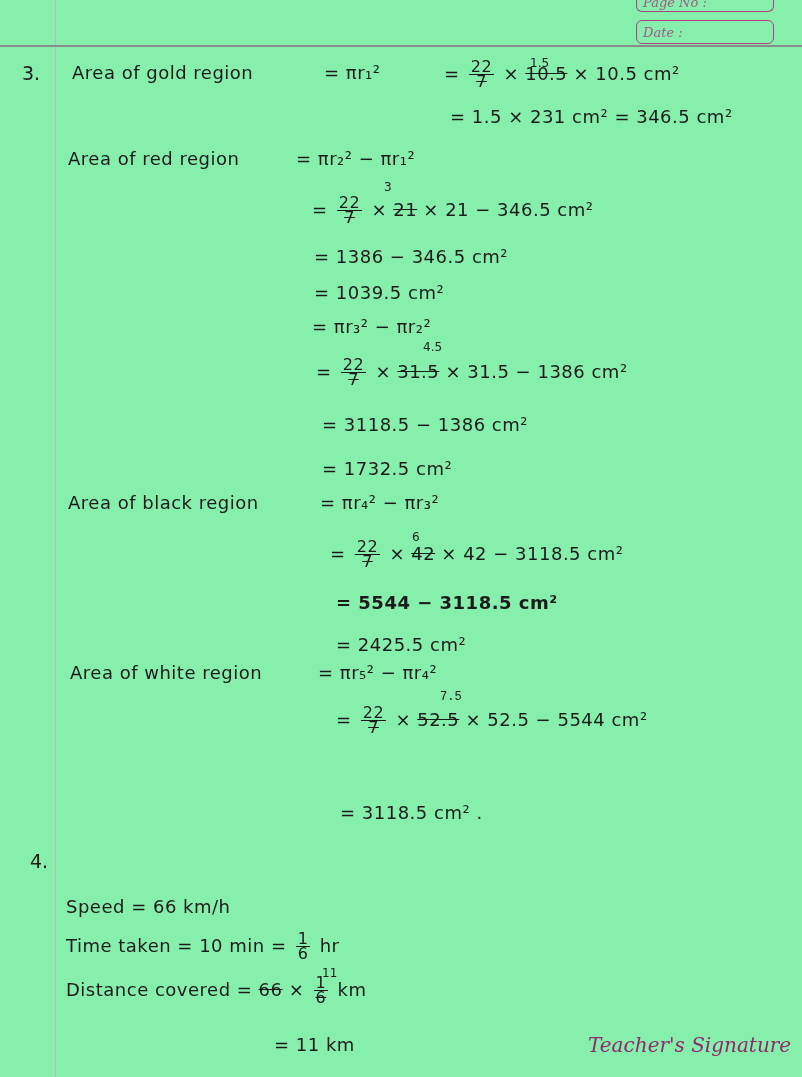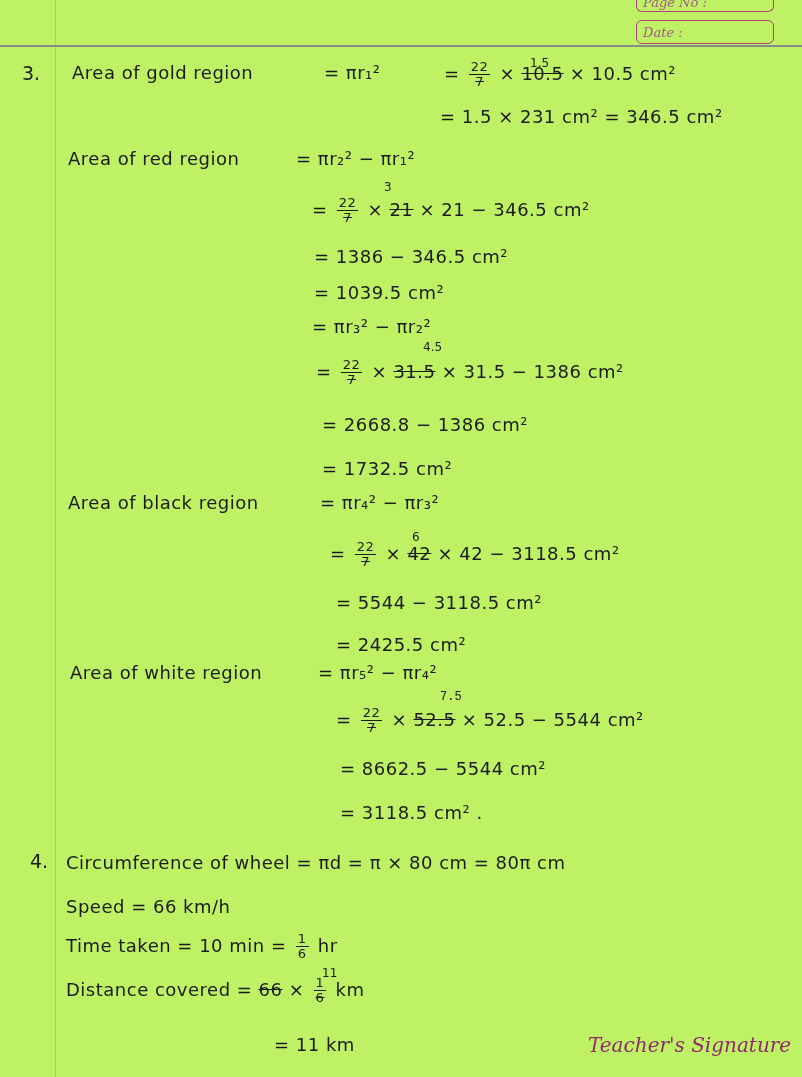--- a/index.html
+++ b/index.html
@@ -2,21 +2,21 @@
 <html><head>
 <meta charset="utf-8">
 <style>
   html, body { margin: 0; padding: 0; }
   body {
     width: 802px; height: 1077px; position: relative; overflow: hidden;
     background: #ffffff;
     font-family: "DejaVu Sans", sans-serif;
     color: #1a1a1a;
   }
-  .page { position: absolute; inset: 0; background: #bef264; }
+  .page { position: absolute; inset: 0; background: #86efac; }
   .margin-line {
     position: absolute; left: 55px; top: 0; width: 1px; height: 1077px;
     background: #b9b9b9;
   }
   .header-rule {
     position: absolute; left: 0; top: 45px; width: 802px; height: 2px;
     background: #8a8a8a;
   }
   .hdr-box {
     position: absolute; left: 636px; width: 138px; height: 18px;
@@ -29,21 +29,21 @@
   .hdr-box.date { top: 20px; height: 24px; line-height: 24px; }
 
   .hw {
     position: absolute; white-space: nowrap;
     font-family: "DejaVu Sans", sans-serif;
     font-size: 18px; color: #1b1b1b; letter-spacing: 0.5px;
   }
   .qnum { position: absolute; font-size: 19px; color: #1b1b1b; }
   .frac {
     display: inline-block; vertical-align: middle; text-align: center;
-    font-size: 13px; line-height: 14px; margin: 0 3px;
+    font-size: 16px; line-height: 14px; margin: 0 3px;
   }
   .frac .num { display: block; border-bottom: 1px solid #1b1b1b; padding: 0 2px; }
   .frac .den { display: block; }
   .strike { text-decoration: line-through; }
   .cancel-note {
     position: absolute; font-size: 12px; color: #1b1b1b;
   }
   .signature {
     position: absolute; left: 588px; top: 1033px;
     font-family: "DejaVu Serif", serif; font-style: italic;
@@ -70,21 +70,21 @@
   <div class="hw" style="left:324px; top:62px;">= πr₁²</div>
   <div class="cancel-note" style="left:530px; top:56px;">1.5</div>
   <div class="hw" style="left:444px; top:60px;">
     <span>= </span>
     <span class="frac">
       <span class="num">22</span>
       <span class="den strike">7</span>
     </span>
     <span>× </span><span class="strike">10.5</span><span> × 10.5 cm²</span>
   </div>
-  <div class="hw" style="left:440px; top:106px;text-align:center;">= 1.5 × 231 cm²  =  346.5 cm²</div>
+  <div class="hw" style="left:450px; top:106px;text-align:center;">= 1.5 × 231 cm²  =  346.5 cm²</div>
 
   <div class="hw" style="left:68px; top:148px;">Area of red region</div>
   <div class="hw" style="left:296px; top:148px;">=  πr₂² − πr₁²</div>
   <div class="cancel-note" style="left:384px; top:180px;">3</div>
   <div class="hw" style="left:312px; top:196px;">
     <span>= </span>
     <span class="frac">
       <span class="num">22</span>
       <span class="den strike">7</span>
     </span>
@@ -96,53 +96,51 @@
   <div class="hw" style="left:312px; top:316px;">=  πr₃² − πr₂²</div>
   <div class="cancel-note" style="left:423px; top:340px;">4.5</div>
   <div class="hw" style="left:316px; top:358px;">
     <span>= </span>
     <span class="frac">
       <span class="num">22</span>
       <span class="den strike">7</span>
     </span>
     <span>× </span><span class="strike">31.5</span><span> × 31.5  −  1386 cm²</span>
   </div>
-  <div class="hw" style="left:322px; top:414px;">=  2668.8  −  1386  cm²</div>
+  <div class="hw" style="left:322px; top:414px;">=  3118.5  −  1386  cm²</div>
   <div class="hw" style="left:322px; top:458px;">=  1732.5  cm²</div>
 
   <div class="hw" style="left:68px; top:492px;">Area of black region</div>
   <div class="hw" style="left:320px; top:492px;">=  πr₄² − πr₃²</div>
   <div class="cancel-note" style="left:412px; top:530px;">6</div>
   <div class="hw" style="left:330px; top:540px;">
     <span>= </span>
     <span class="frac">
       <span class="num">22</span>
       <span class="den strike">7</span>
     </span>
     <span>× </span><span class="strike">42</span><span> × 42  −  3118.5 cm²</span>
   </div>
-  <div class="hw" style="left:336px; top:592px;">=  5544  −  3118.5 cm²</div>
+  <div class="hw" style="left:336px; top:592px;font-weight:bold;">=  5544  −  3118.5 cm²</div>
   <div class="hw" style="left:336px; top:634px;">=  2425.5  cm²</div>
 
   <div class="hw" style="left:70px; top:662px;">Area of white region</div>
   <div class="hw" style="left:318px; top:662px;">=  πr₅² − πr₄²</div>
   <div class="cancel-note" style="left:440px; top:690px;font-family:Liberation Mono, monospace;">7.5</div>
   <div class="hw" style="left:336px; top:706px;">
     <span>= </span>
     <span class="frac">
       <span class="num">22</span>
       <span class="den strike">7</span>
     </span>
     <span>× </span><span class="strike">52.5</span><span> × 52.5  −  5544  cm²</span>
   </div>
-  <div class="hw" style="left:340px; top:758px;">=  8662.5  −  5544 cm²</div>
   <div class="hw" style="left:340px; top:802px;">=  3118.5  cm² .</div>
 
   <div class="qnum" style="left:30px; top:850px;">4.</div>
-  <div class="hw" style="left:66px; top:852px;">Circumference of wheel  =  πd   =   π × 80 cm   =   80π cm</div>
   <div class="hw" style="left:66px; top:896px;">Speed  =   66  km/h</div>
   <div class="hw" style="left:66px; top:932px;">
     <span>Time taken =   10 min  =</span>
     <span class="frac">
       <span class="num">1</span>
       <span class="den">6</span>
     </span>
     <span>hr</span>
   </div>
   <div class="cancel-note" style="left:322px; top:966px;">11</div>

